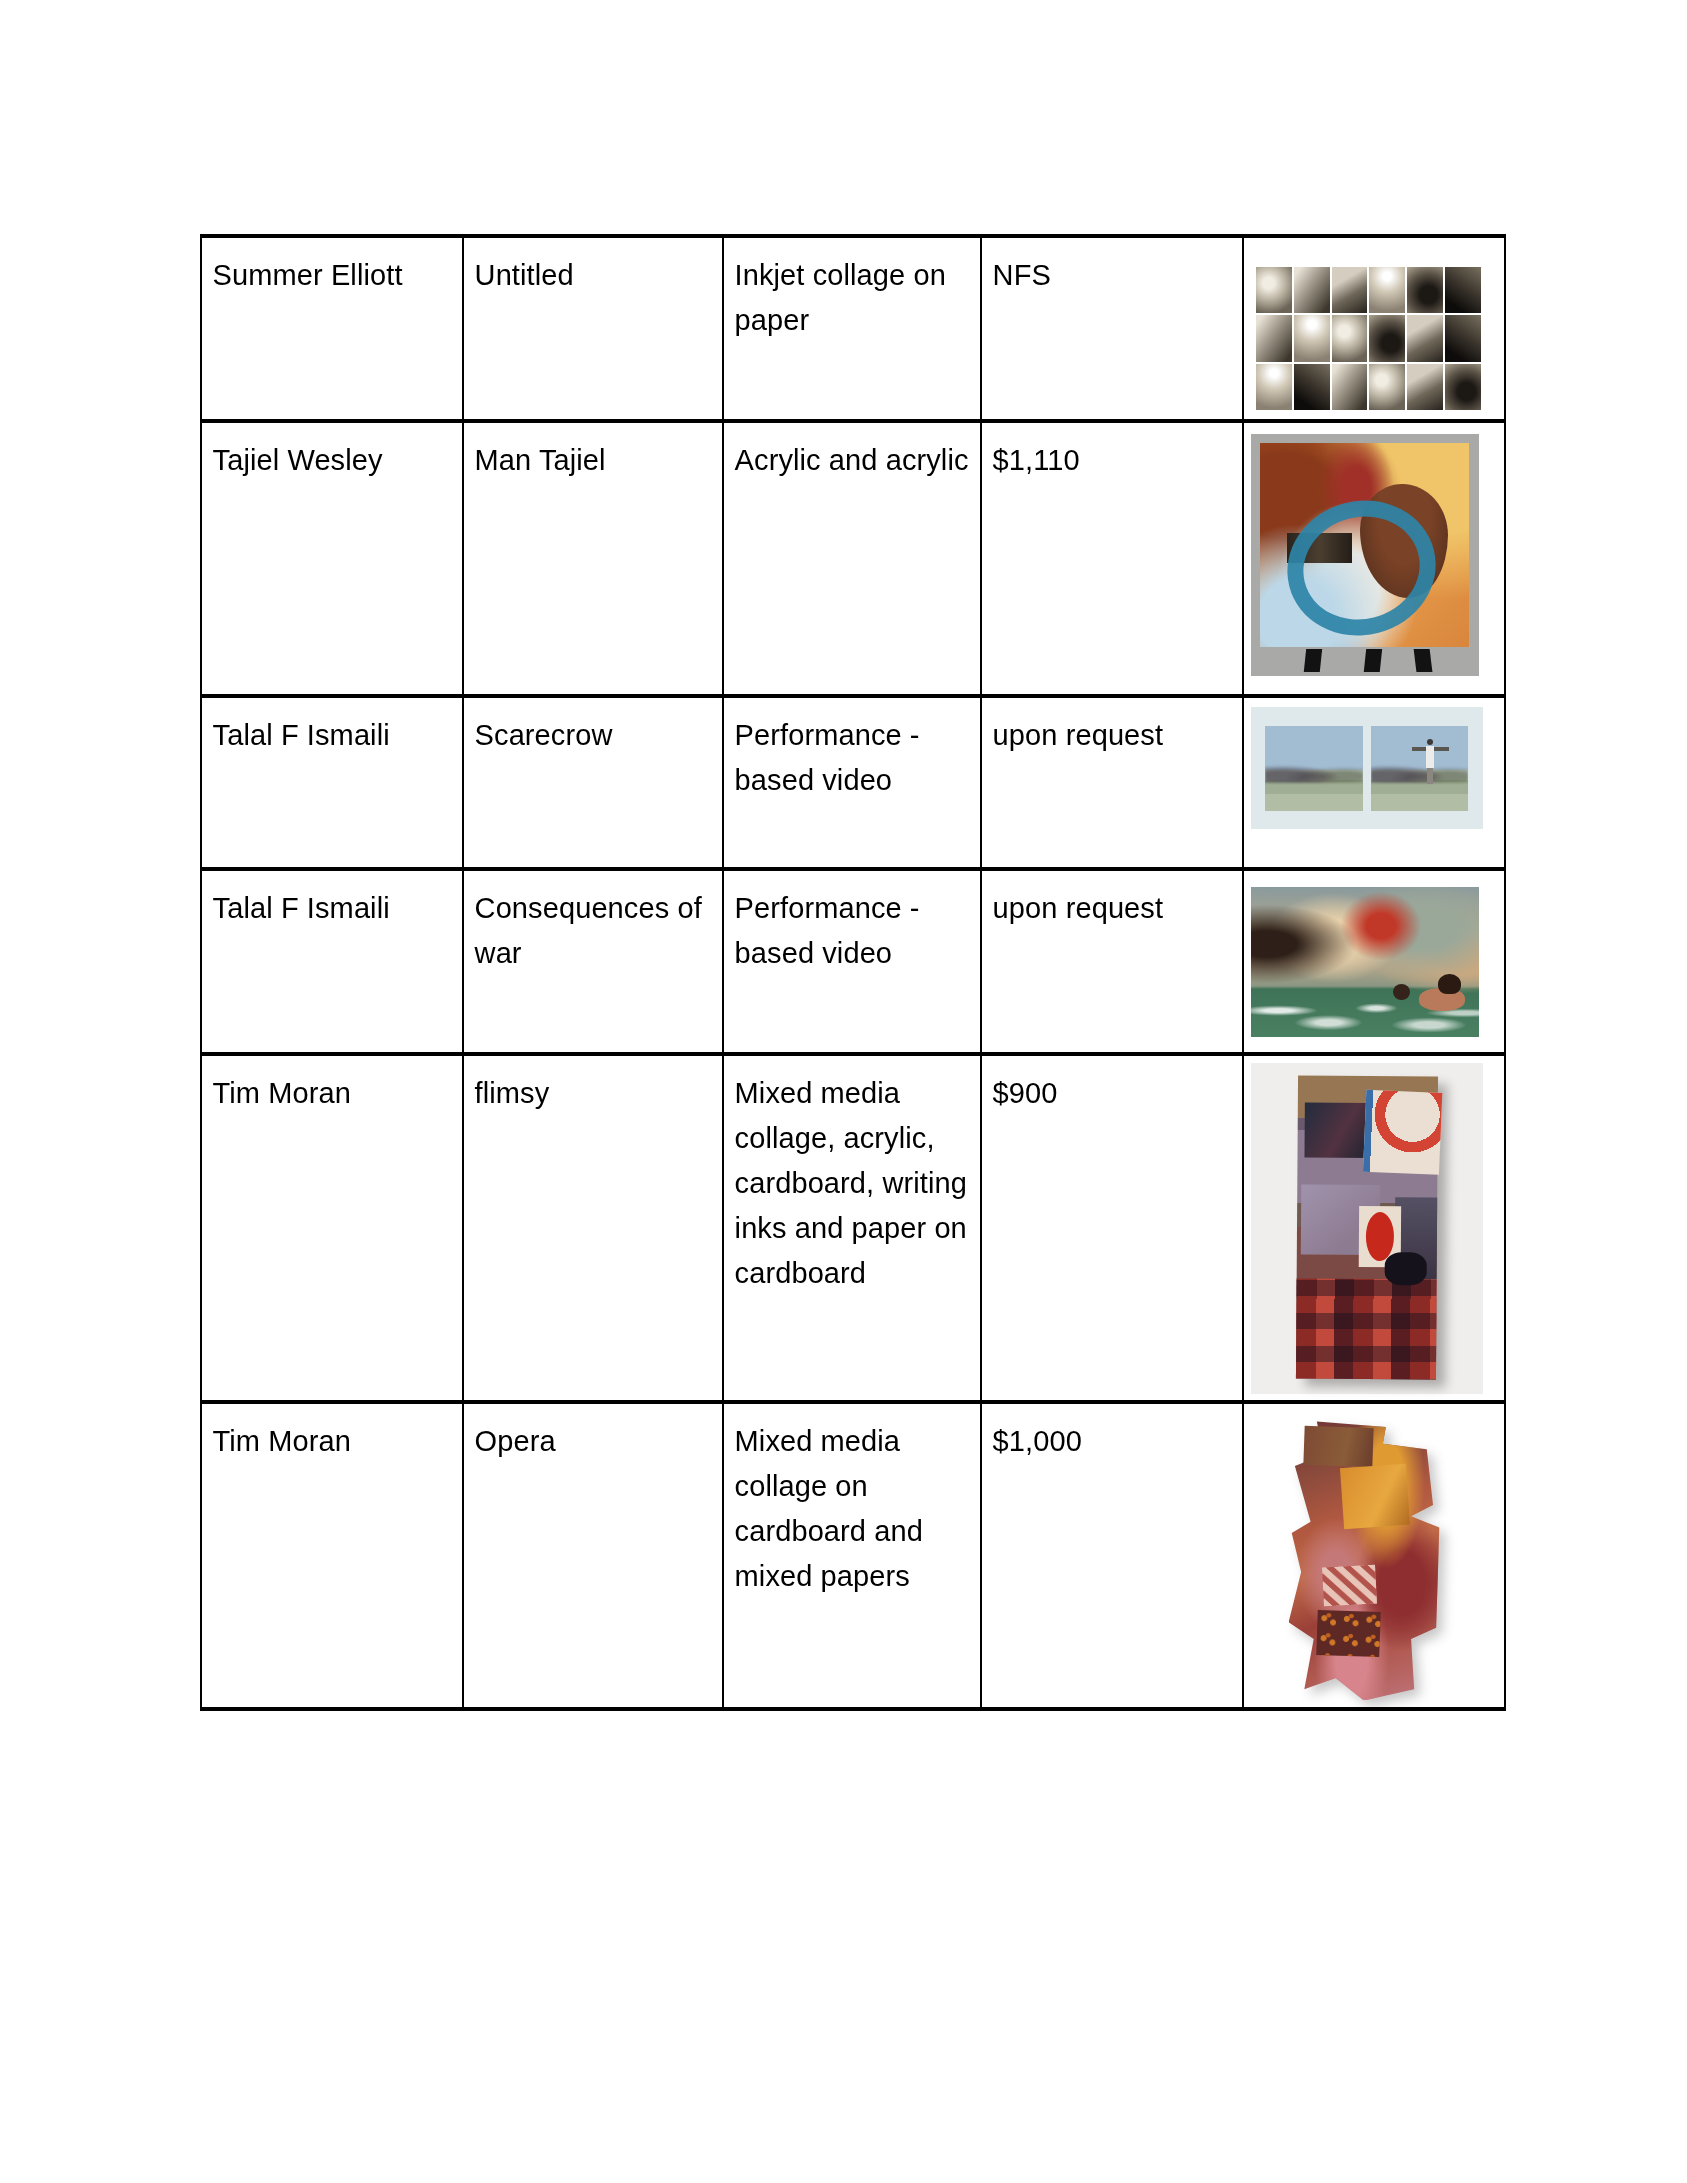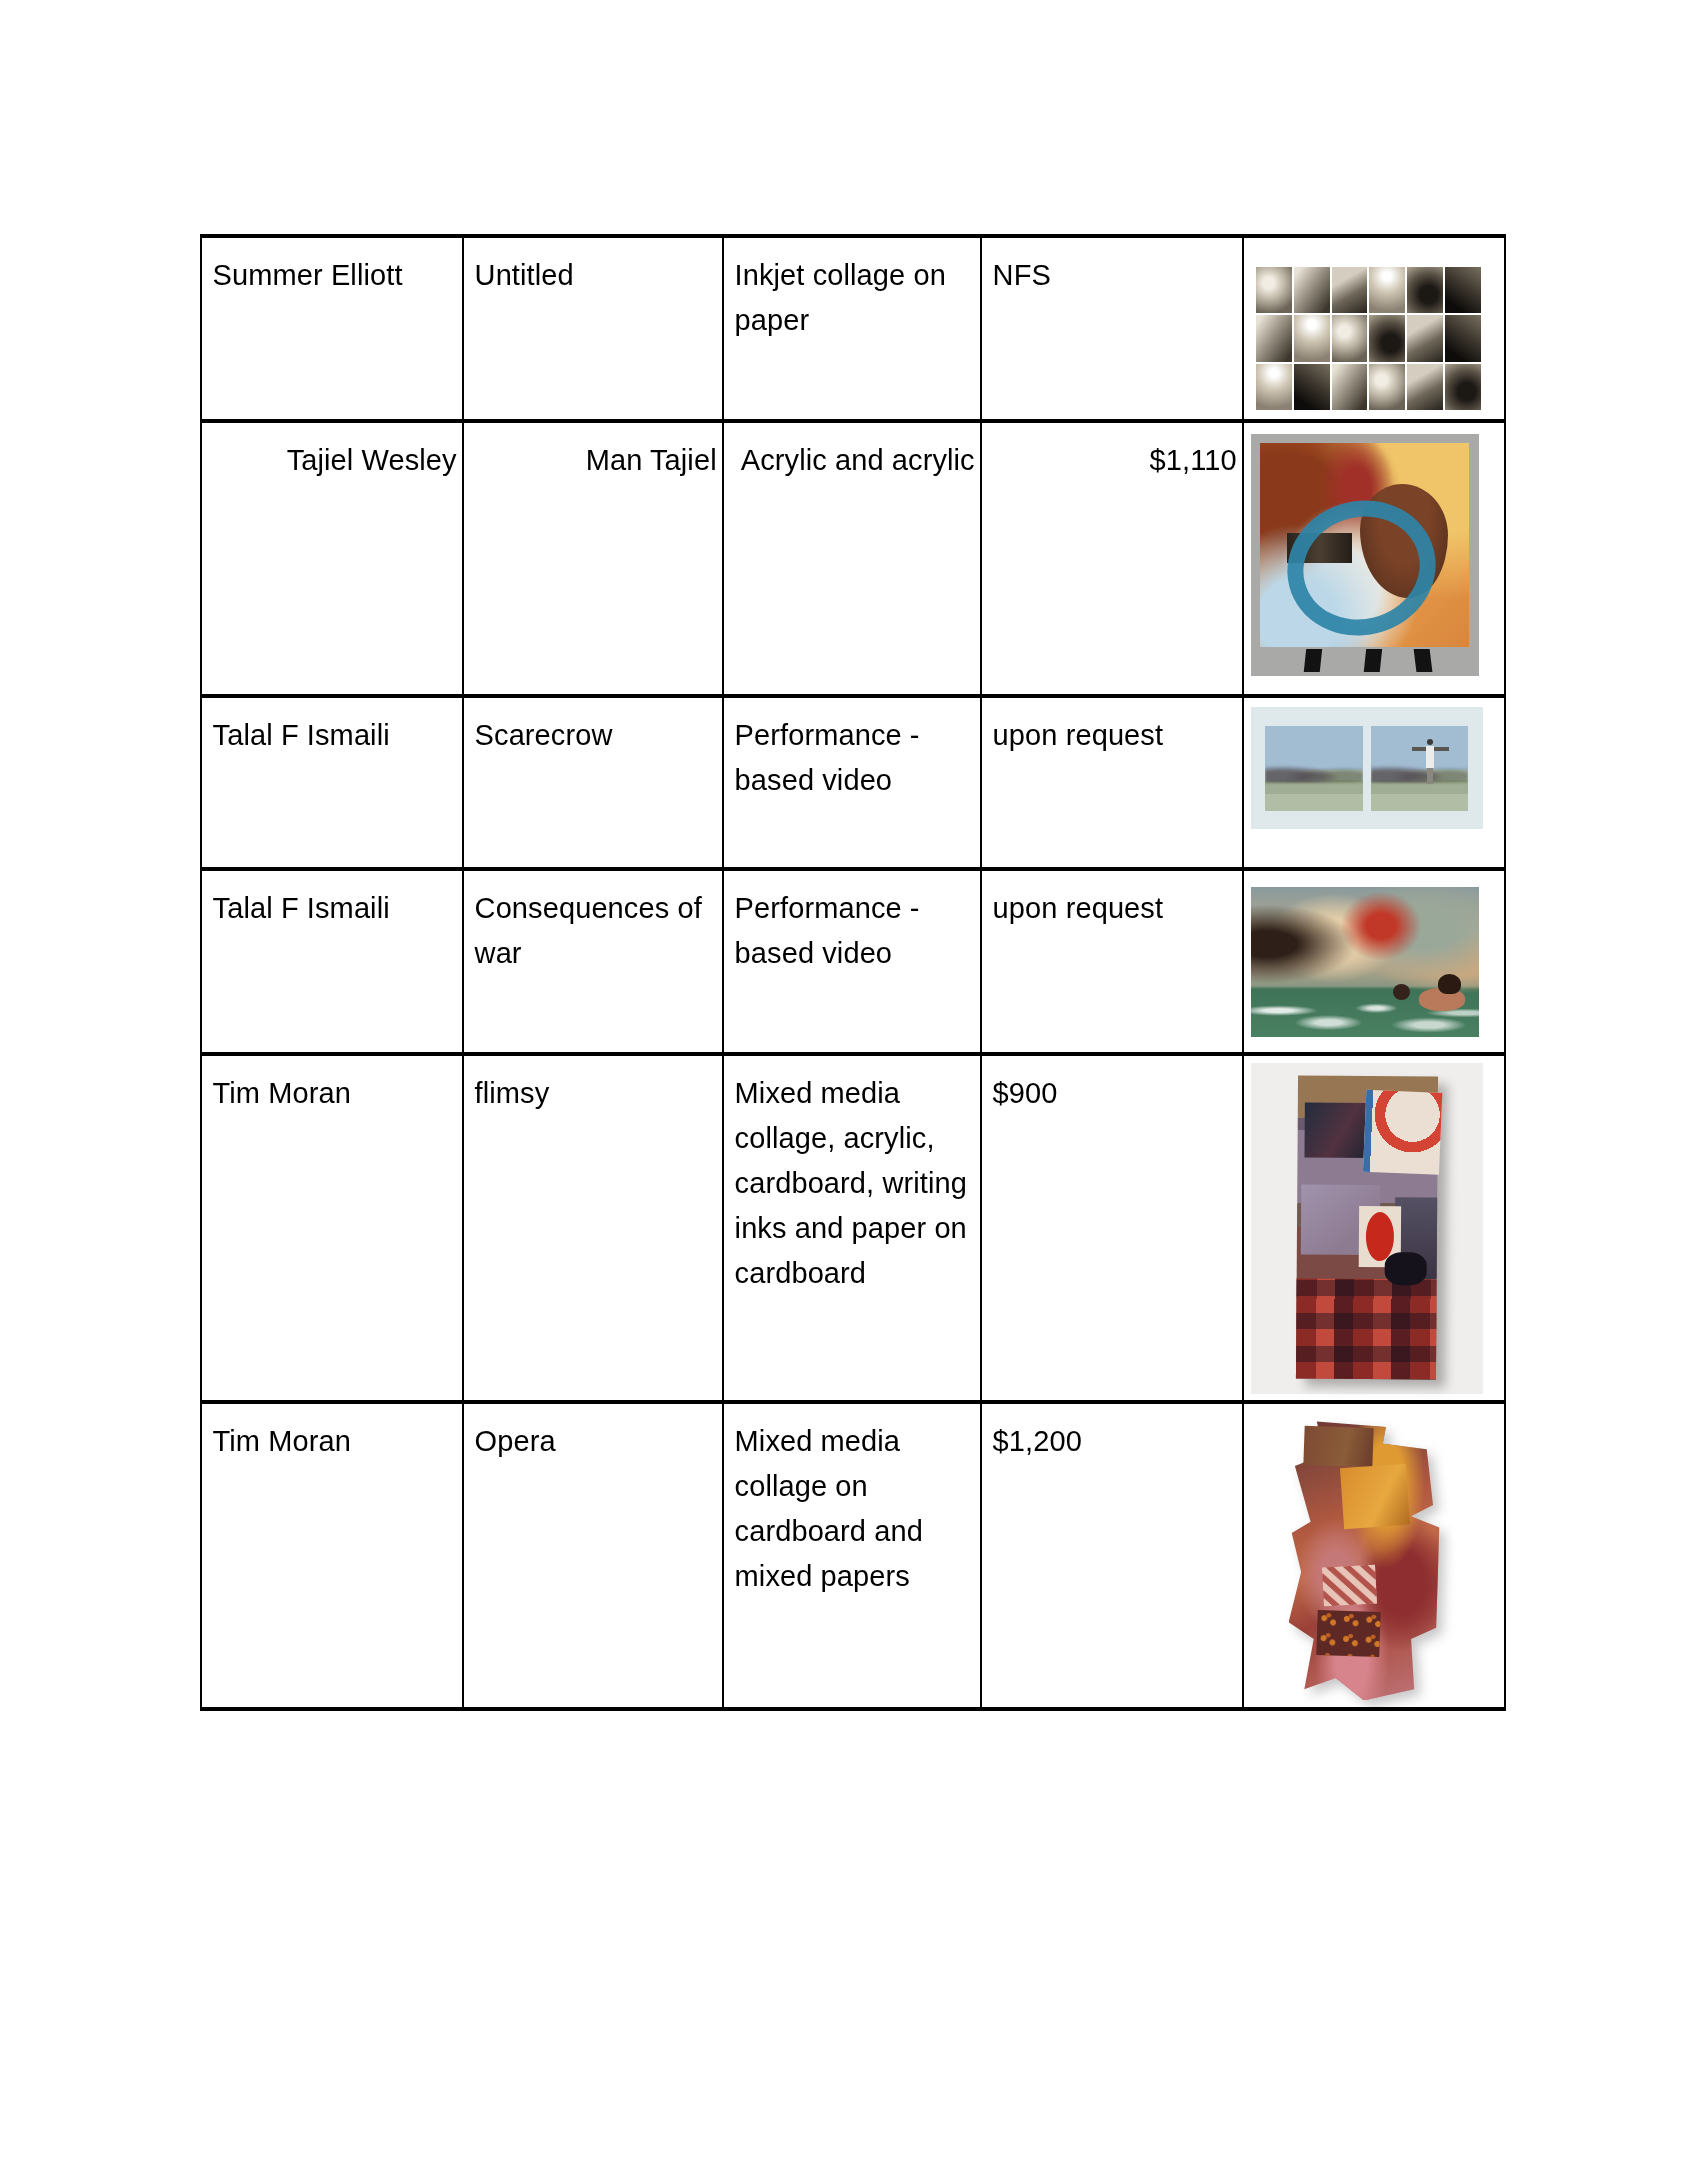--- a/index.html
+++ b/index.html
@@ -228,21 +228,21 @@
           <span class="g-e"></span>
               <span class="g-d"></span>
               <span class="g-b"></span>
               <span class="g-a"></span>
               <span class="g-f"></span>
               <span class="g-c"></span>
         </div>
       </td>
     </tr>
 
-    <tr style="height:275px;text-align:right;">
+    <tr style="height:275px;">
       <td><span>Tajiel Wesley</span></td>
       <td><span>Man Tajiel</span></td>
       <td><span>Acrylic and acrylic</span></td>
       <td><span>$1,110</span></td>
       <td class="img-cell">
         <div class="art2-panel">
           <div class="art2">
             <div class="a2-photo"></div>
             <div class="a2-child"></div>
             <div class="a2-ring"></div>
@@ -314,21 +314,21 @@
             <i class="p-blackblob"></i>
           </div>
         </div>
       </td>
     </tr>
 
     <tr style="height:302px;">
       <td><span>Tim Moran</span></td>
       <td><span>Opera</span></td>
       <td><span>Mixed media collage on cardboard and mixed papers</span></td>
-      <td><span>$1,200</span></td>
+      <td><span>$1,000</span></td>
       <td class="img-cell">
         <div class="art6">
           <div class="art6-core"></div>
           <i class="p-cardb"></i>
           <i class="p-amber"></i>
           <i class="p-check2"></i>
           <i class="p-floral"></i>
         </div>
       </td>
     </tr>

